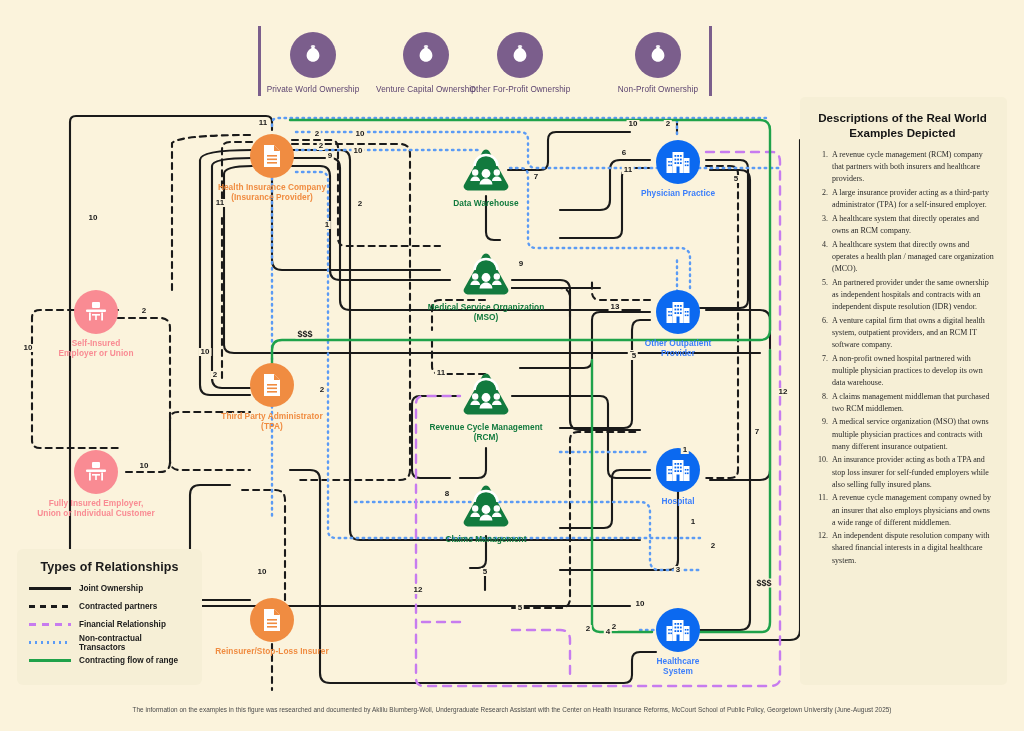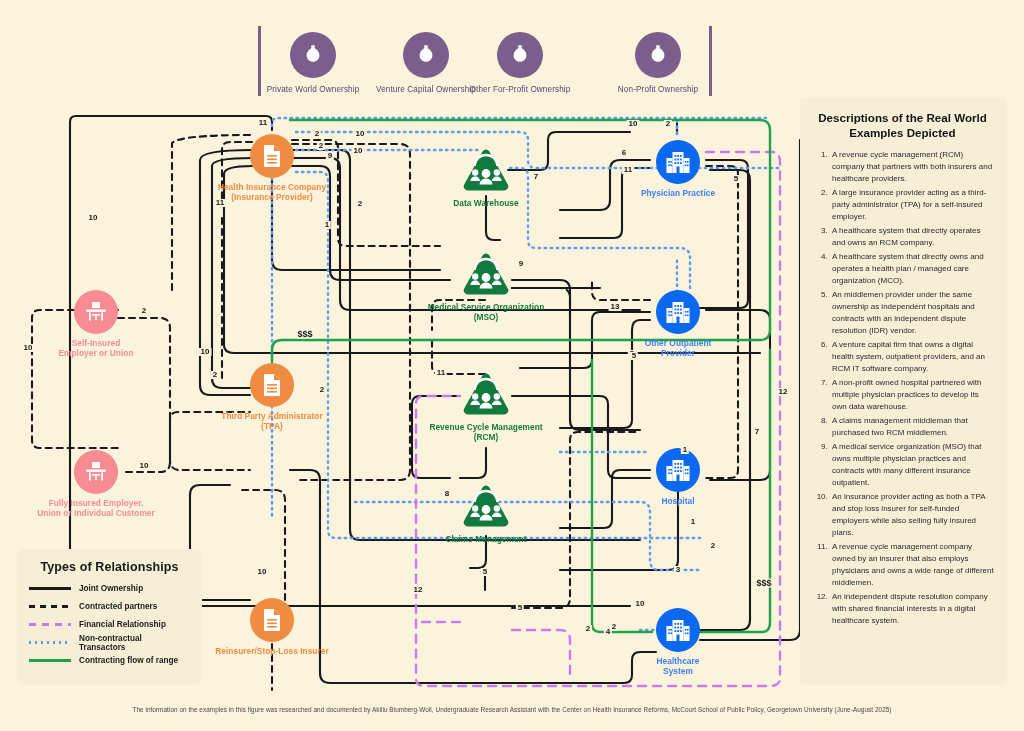--- a/index.html
+++ b/index.html
@@ -131,21 +131,21 @@
   }
   #descs h2 {
     margin: 0 0 9px 0;
     font-size: 11.6px;
     font-weight: 700;
     text-align: center;
     color: #151515;
     line-height: 1.3;
   }
   #descs ol {
-    margin: 0; padding-left: 20px;
+    margin: 0; padding-left: 20px; font-family: Liberation Serif, serif;
   }
   #descs li {
     font-size: 8px;
     line-height: 1.52;
     color: #2A2A2A;
     margin-bottom: 1.5px;
     padding-left: 2px;
   }
 
   
@@ -630,21 +630,21 @@
     </div>
   </div>
 
   <div id="descs">
     <h2>Descriptions of the Real World Examples Depicted</h2>
     <ol>
       <li>A revenue cycle management (RCM) company that partners with both insurers and healthcare providers.</li>
       <li>A large insurance provider acting as a third-party administrator (TPA) for a self-insured employer.</li>
       <li>A healthcare system that directly operates and owns an RCM company.</li>
       <li>A healthcare system that directly owns and operates a health plan / managed care organization (MCO).</li>
-      <li>An middlemen provider under the same ownership as independent hospitals and contracts with an independent dispute resolution (IDR) vendor.</li>
+      <li>An partnered provider under the same ownership as independent hospitals and contracts with an independent dispute resolution (IDR) vendor.</li>
       <li>A venture capital firm that owns a digital health system, outpatient providers, and an RCM IT software company.</li>
       <li>A non-profit owned hospital partnered with multiple physician practices to develop its own data warehouse.</li>
       <li>A claims management middleman that purchased two RCM middlemen.</li>
       <li>A medical service organization (MSO) that owns multiple physician practices and contracts with many different insurance outpatient.</li>
       <li>An insurance provider acting as both a TPA and stop loss insurer for self-funded employers while also selling fully insured plans.</li>
       <li>A revenue cycle management company owned by an insurer that also employs physicians and owns a wide range of different middlemen.</li>
       <li>An independent dispute resolution company with shared financial interests in a digital healthcare system.</li>
     </ol>
   </div>
 

